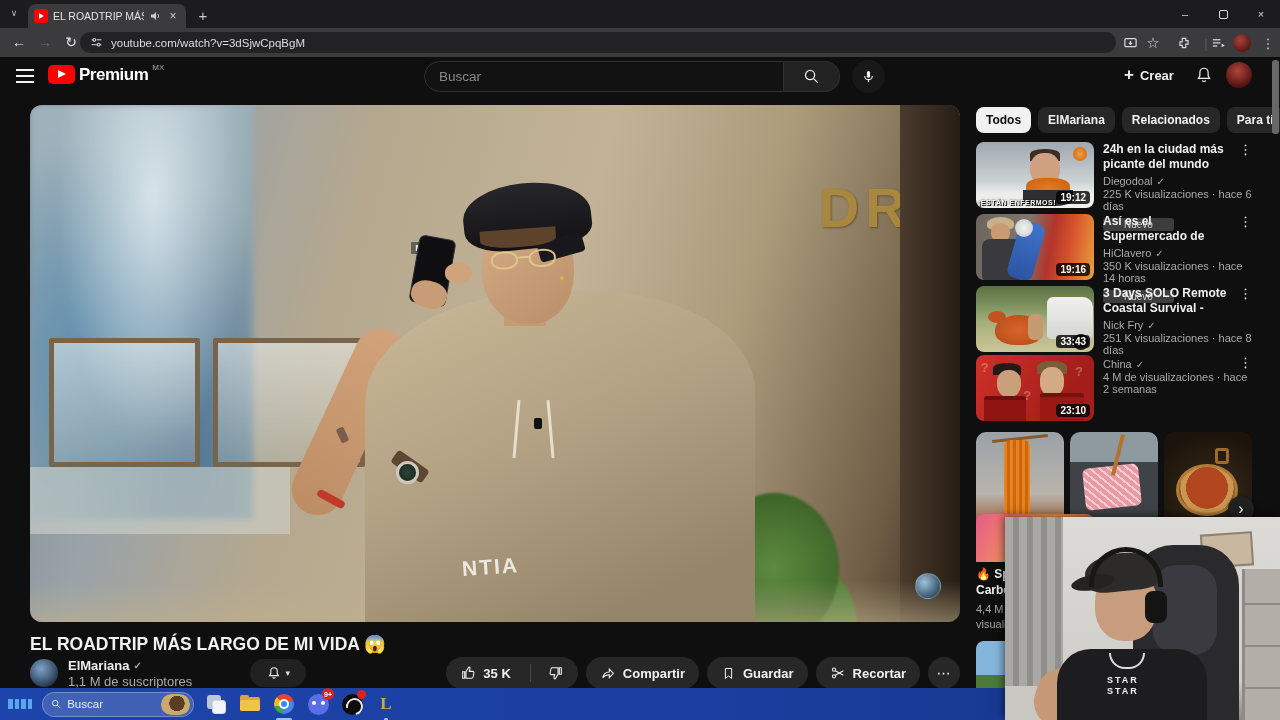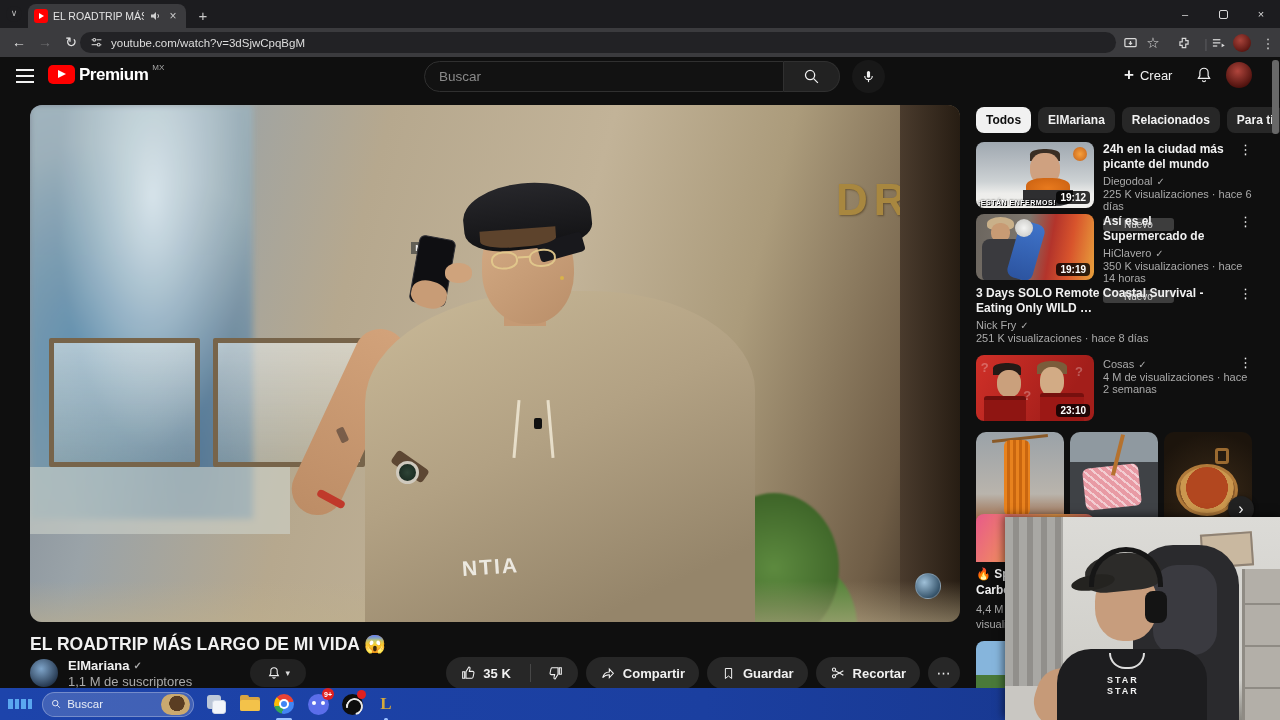--- a/index.html
+++ b/index.html
@@ -51,21 +51,21 @@
     border:1px solid #303030; border-radius:16px 0 0 16px; display:flex; align-items:center; padding-left:14px; }
   .searchbar input { background:transparent; border:none; outline:none; color:#f1f1f1; font-size:13.5px; width:320px;}
   .searchbar input::placeholder { color:#8a8a8a; }
   .searchbtn { position:absolute; left:784px; top:4px; width:56px; height:31px; background:#222;
     border:1px solid #303030; border-left:none; border-radius:0 16px 16px 0; display:flex;
     align-items:center; justify-content:center; }
   .micbtn { position:absolute; left:852px; top:3px; width:33px; height:33px; border-radius:50%;
     background:#181818; display:flex; align-items:center; justify-content:center; }
   .create { position:absolute; left:1124px; top:8px; display:flex; align-items:center; gap:6px; color:#f1f1f1; }
   .create .plus { font-size:17px; font-weight:bold; }
-  .create .crear { font-size:13px; font-weight:normal; }
+  .create .crear { font-size:13px; font-weight:bold; }
   .bellbtn { position:absolute; left:1192px; top:6px; width:24px; height:24px; display:flex;
     align-items:center; justify-content:center; }
   .hdr-avatar { position:absolute; left:1226px; top:5px; width:26px; height:26px; border-radius:50%;
     background:radial-gradient(circle at 45% 35%, #b0453c, #4d110d 75%); }
 
   
   #scrollbar { position:absolute; right:1px; top:58px; width:7px; height:630px; z-index:3; }
   #scrollthumb { position:absolute; right:0; top:2px; width:7px; height:74px; background:#686868; border-radius:3px; }
 
   
@@ -75,21 +75,21 @@
     background:radial-gradient(ellipse at 55% 22%, rgba(225,238,243,.9), transparent 55%),
     radial-gradient(ellipse at 25% 60%, rgba(88,140,176,.85), transparent 60%),
     radial-gradient(ellipse at 70% 82%, rgba(56,99,140,.7), transparent 55%),
     linear-gradient(160deg,#a3b7c0,#78919f); }
   .case-row { position:absolute; left:2%; top:45%; width:34%; height:25%; display:flex; gap:4%; }
   .case { flex:1; border:5px solid #77644a; border-radius:2px;
     background:linear-gradient(rgba(238,242,240,.55), rgba(178,188,182,.35)); }
   .cabinet { position:absolute; left:0; top:70%; width:28%; height:13%; background:#cfd3cc; opacity:.6; }
   .scene-sign { position:absolute; left:41%; top:26.5%; background:rgba(28,32,38,.55); color:#e9e9e9;
     font-size:9px; font-weight:bold; letter-spacing:1.5px; padding:1px 4px; }
-  .scene-letters { position:absolute; right:5.2%; top:13.5%; color:#a8873f; font-size:44px;
+  .scene-letters { position:absolute; right:5.2%; top:13.5%; color:#a8873f; font-size:56px;
     font-weight:bold; letter-spacing:6px; text-shadow:1px 1px 2px rgba(60,40,10,.5); }
   .pillar { position:absolute; right:0; top:0; width:6.5%; height:100%;
     background:linear-gradient(90deg,#4a3b2d,#271d13); }
   .plant { position:absolute; right:13%; bottom:-4%; width:130px; height:150px; border-radius:50%;
     filter:blur(1px); background:radial-gradient(circle,#5d8a3f,#3f6629 72%);
     box-shadow:-34px 44px 0 -12px #4e7a33, 28px 58px 0 -10px #55843a, -8px 92px 0 -8px #446d2c; }
   .floor { position:absolute; left:0; bottom:0; width:100%; height:8%;
     background:linear-gradient(rgba(200,186,155,0), rgba(190,175,140,.55)); }
   .friend-cap { position:absolute; left:55.5%; top:46%; width:54px; height:27px; background:#b9b7b2;
     border-radius:50% 50% 22% 22%; }
@@ -560,35 +560,43 @@
       </div>
     </div>
 
     <div class="vitem" style="top:108px;">
       <div class="thumb t2">
         <span class="t2-hat"></span>
           <span class="t2-head"></span>
           <span class="t2-body"></span>
         <span class="t2-oreo"></span>
           <span class="t2-cookie"></span>
-        <span class="dur">19:19</span>
+        <span class="dur">19:16</span>
       </div>
       <div class="vmeta-col">
         <div class="vtitle2">Así es el Supermercado de Cosas Gigantes en China</div>
         <div class="vkebab">⋮</div>
         <div class="vchan">
             <span>HiClavero</span>
             <span class="vcheck">✓</span>
           </div>
         <div class="vviews">350 K visualizaciones · hace 14 horas</div>
         <span class="nuevo">Nuevo</span>
       </div>
     </div>
 
     <div class="vitem" style="top:180px;">
+      <div class="thumb t3">
+        <span class="t3-truck"></span>
+          <span class="t3-wheel"></span>
+          <span class="t3-claw"></span>
+        <span class="t3-crab"></span>
+          <span class="t3-guy"></span>
+        <span class="dur">33:43</span>
+      </div>
       <div class="vmeta-col">
         <div class="vtitle2">3 Days SOLO Remote Coastal Survival - Eating Only WILD …</div>
         <div class="vkebab">⋮</div>
         <div class="vchan">
             <span>Nick Fry</span>
             <span class="vcheck">✓</span>
           </div>
         <div class="vviews">251 K visualizaciones · hace 8 días</div>
       </div>
     </div>
@@ -602,21 +610,21 @@
           <span class="t4-h1"></span>
           <span class="t4-b2"></span>
           <span class="t4-h2"></span>
         <span class="t4-box1"></span>
           <span class="t4-box2"></span>
         <span class="dur">23:10</span>
       </div>
       <div class="vmeta-col">
         <div class="vkebab">⋮</div>
         <div class="vchan">
-            <span>Cosas</span>
+            <span>China</span>
             <span class="vcheck">✓</span>
           </div>
         <div class="vviews">4 M de visualizaciones · hace 2 semanas</div>
       </div>
     </div>
 
     <div id="shelf">
       <div class="scard s1">
           <span class="s1-stick"></span>
           <span class="s1-noodle"></span>

